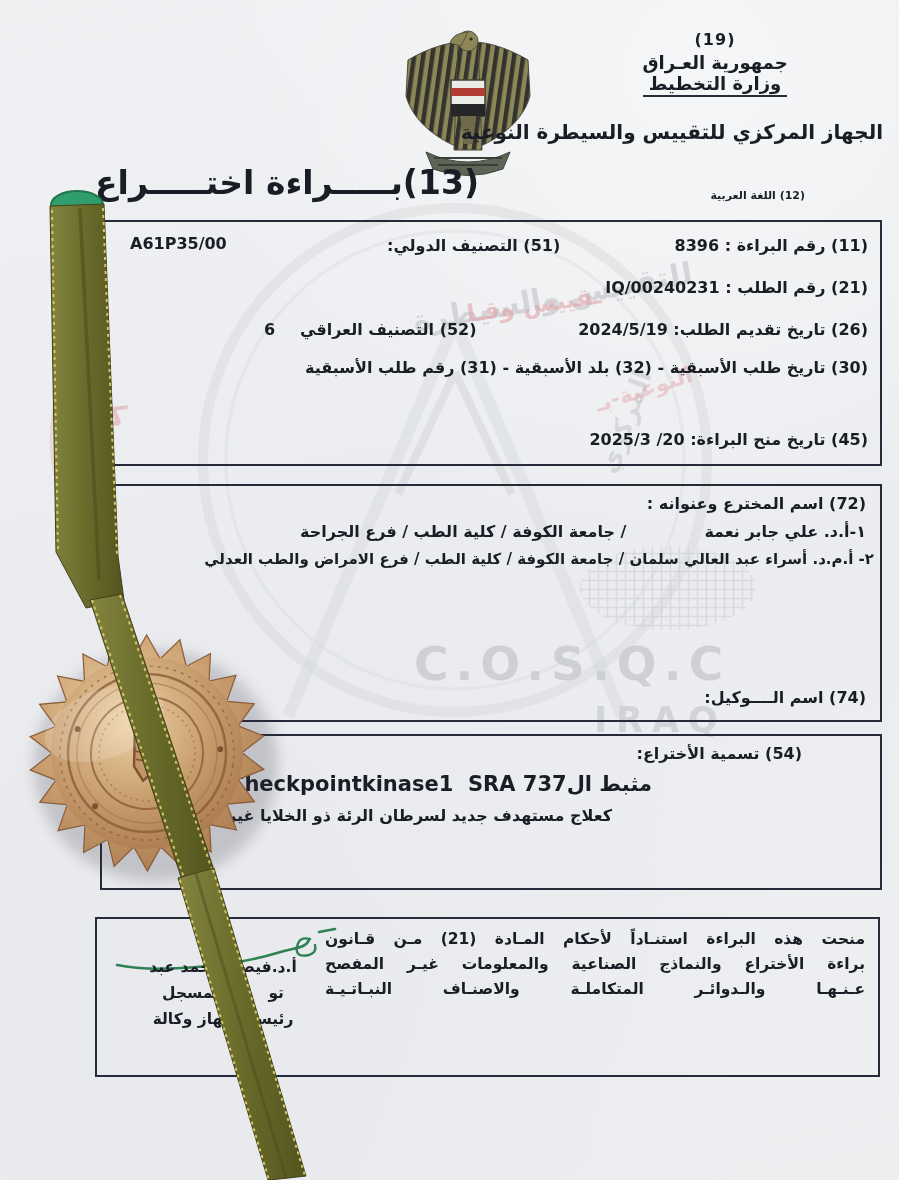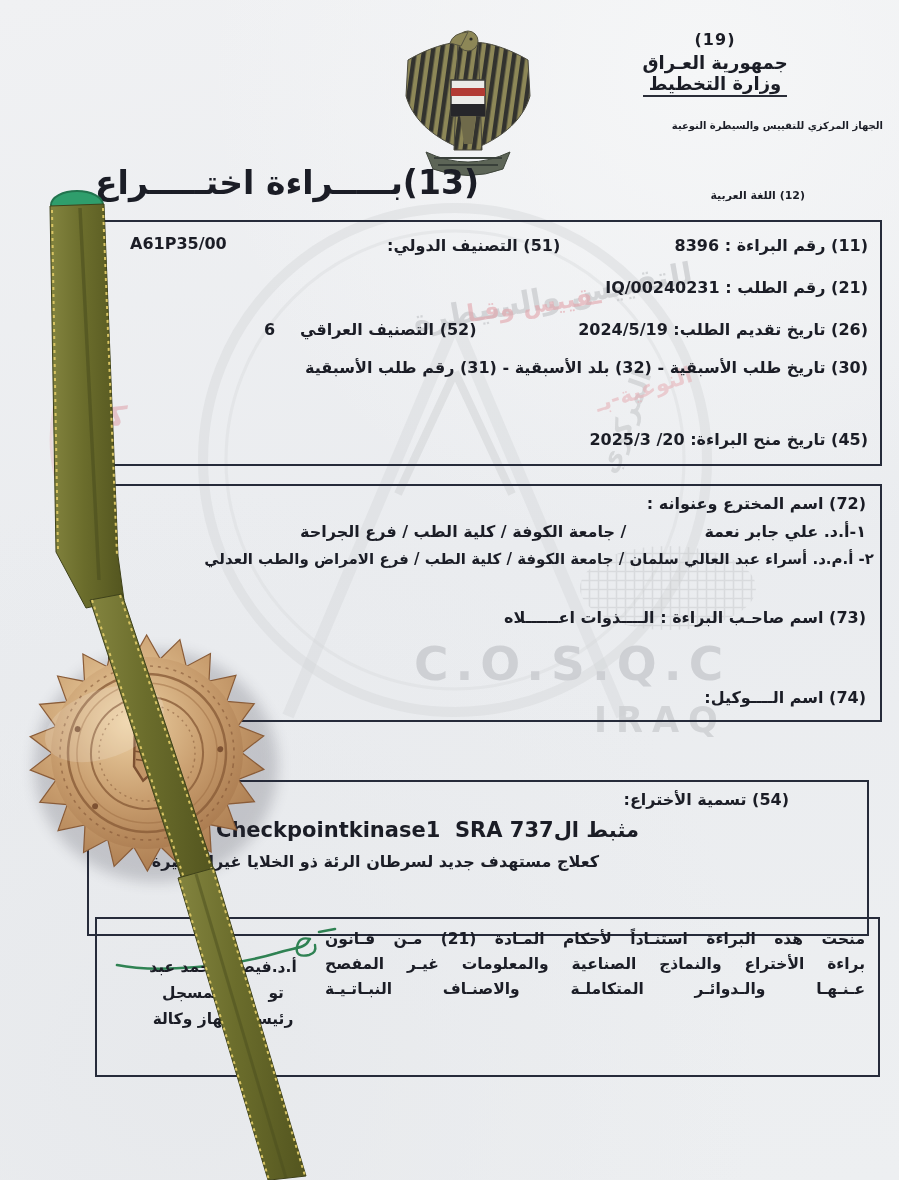--- a/index.html
+++ b/index.html
@@ -14,30 +14,30 @@
   .rtl{direction:rtl;unicode-bidi:isolate;}
   .ltr{direction:ltr;unicode-bidi:isolate;}
   
   .wm{z-index:1;pointer-events:none;}
   .wm-org{left:414px;top:636px;font-size:47px;font-weight:700;letter-spacing:7px;color:#caccd0;opacity:.85;}
   .wm-country{left:594px;top:700px;font-size:35px;font-weight:700;letter-spacing:9px;color:#ced0d3;opacity:.85;}
   
   .bx{position:absolute;border:2px solid #262b3a;z-index:2;background:transparent;}
   .bx1{left:102px;top:220px;width:776px;height:242px;}
   .bx2{left:108px;top:484px;width:770px;height:234px;}
-  .bx3{left:87px;top:734px;width:778px;height:152px;margin-top:46px;}
+  .bx3{left:100px;top:734px;width:778px;height:152px;}
   .bx4{left:95px;top:917px;width:781px;height:156px;}
   .fld{position:absolute;font-weight:700;font-size:16px;white-space:nowrap;z-index:3;}
   .num{unicode-bidi:isolate;direction:ltr;}
   
   .hdr{right:16px;top:30px;width:336px;text-align:center;z-index:3;}
   .hdr .h19{font-size:16px;font-weight:700;letter-spacing:1px;}
   .hdr .h1{font-size:18px;font-weight:700;margin-top:3px;}
   .hdr .h2{font-size:18px;font-weight:700;display:inline-block;border-bottom:2px solid #2a2d38;padding:0 6px 1px;}
-  .agency{right:16px;top:120px;font-size:10px;font-weight:700;z-index:3;}
+  .agency{right:16px;top:120px;font-size:20px;font-weight:700;z-index:3;}
   .langnote{right:94px;top:189px;font-size:11px;font-weight:700;z-index:3;}
   .doctitle{right:420px;top:163px;font-size:33px;font-weight:700;letter-spacing:1px;z-index:3;}
   
   .invtitle{font-size:21px;}
   
   .legal{position:absolute;top:8px;right:13px;width:540px;z-index:3;}
   .legal div{direction:rtl;font-size:15.5px;font-weight:700;line-height:25px;text-align:justify;text-align-last:justify;white-space:nowrap;}
   .sig{position:absolute;left:12px;top:6px;width:228px;height:118px;z-index:3;text-align:center;}
   .sig .l1{position:absolute;top:33px;width:100%;font-size:15.5px;font-weight:700;}
   .sig .l2{position:absolute;top:59px;width:100%;font-size:15.5px;font-weight:700;display:flex;justify-content:center;gap:44px;direction:rtl;}
@@ -130,24 +130,20 @@
     </div>
   </div>
 
   <div class="bx bx2">
     <div class="fld rtl" style="top:8px;right:14px;">(72) اسم المخترع وعنوانه :</div>
     <div class="fld rtl" style="top:36px;right:14px;display:flex;gap:78px;">
       <span>١-أ.د. علي جابر نعمة</span>
       <span>/ جامعة الكوفة / كلية الطب / فرع الجراحة</span>
     </div>
     <div class="fld rtl" style="top:64px;right:6px;font-size:15px;">٢- أ.م.د. أسراء عبد العالي سلمان / جامعة الكوفة / كلية الطب / فرع الامراض والطب العدلي</div>
-    <div class="fld rtl" style="top:122px;right:14px;">
-      <span>(73) اسم صاحـب البراءة :</span>
-      <span>الــــذوات اعــــــلاه</span>
-    </div>
     <div class="fld rtl" style="top:202px;right:14px;">(74) اسم الــــوكيل:</div>
   </div>
 
   <div class="bx bx3">
     <div class="fld rtl" style="top:8px;right:78px;">(54) تسمية الأختراع:</div>
     <div class="fld rtl invtitle" style="top:36px;right:228px;">
       <span>مثبط ال</span><span class="ltr" style="white-space:pre;">Checkpointkinase1  SRA 737</span>
     </div>
     <div class="fld rtl" style="top:70px;right:268px;">كعلاج مستهدف جديد لسرطان الرئة ذو الخلايا غيرالصغيرة</div>
   </div>

